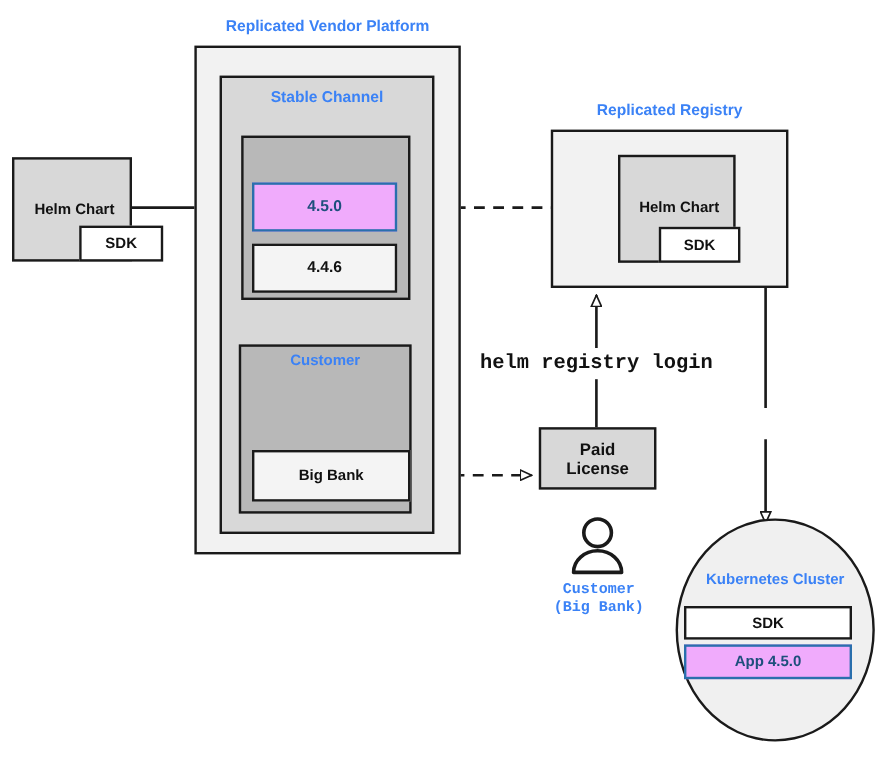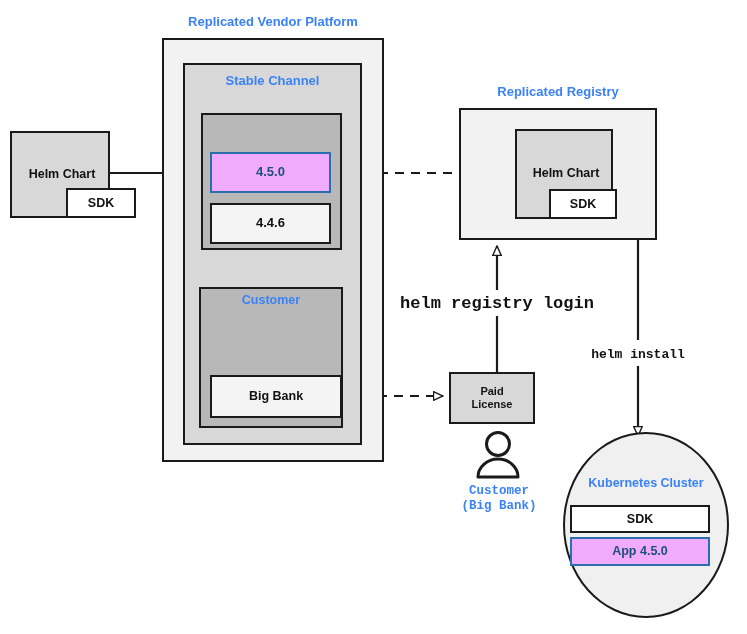--- a/index.html
+++ b/index.html
@@ -103,21 +103,21 @@
     border: 2px solid #1a1a1a;
     background: #ffffff;
     display: flex;
     align-items: center;
     justify-content: center;
     font-weight: bold;
     font-size: 12.5px;
     color: #111111;
   }
 
-  #paid-license        { left:449px; top:372px; width:86px;  height:52px; font-size:11px; }
+  #paid-license        { left:449px; top:356px; width:98px;  height:52px; font-size:14px; }
 
   #customer-person-label { left:440px; top:484px; width:118px; font-size:12.5px;font-family:Liberation Mono, monospace; }
 
   #helm-registry-login { left:397px; top:294px; width:200px; font-size:17px; }
   #helm-install        { left:568px; top:347px; width:140px; font-size:13px; }
 
   #k8s-circle {
     position:absolute; left:563px; top:432px; width:166px; height:186px;
     border:2.5px solid #1a1a1a; border-radius:50%;
     background:#f0f0f0; box-sizing:border-box;
@@ -204,20 +204,19 @@
 
   <div class="node fill-grey1" id="paid-license">
     <span style="white-space:pre-line">Paid
 License</span>
   </div>
 
   <div class="lbl" id="customer-person-label" style="white-space:pre-line">Customer
 (Big Bank)</div>
 
   <div class="mono" id="helm-registry-login">helm registry login</div>
-  <div class="mono" id="helm-install">helm install</div>
 
   <div id="k8s-circle"></div>
   <div class="lbl" id="k8s-title">Kubernetes Cluster</div>
   <div class="node fill-white" id="k8s-sdk">SDK</div>
   <div class="node fill-blue" id="k8s-app">App 4.5.0</div>
 
 </div>
 
 </body></html>

